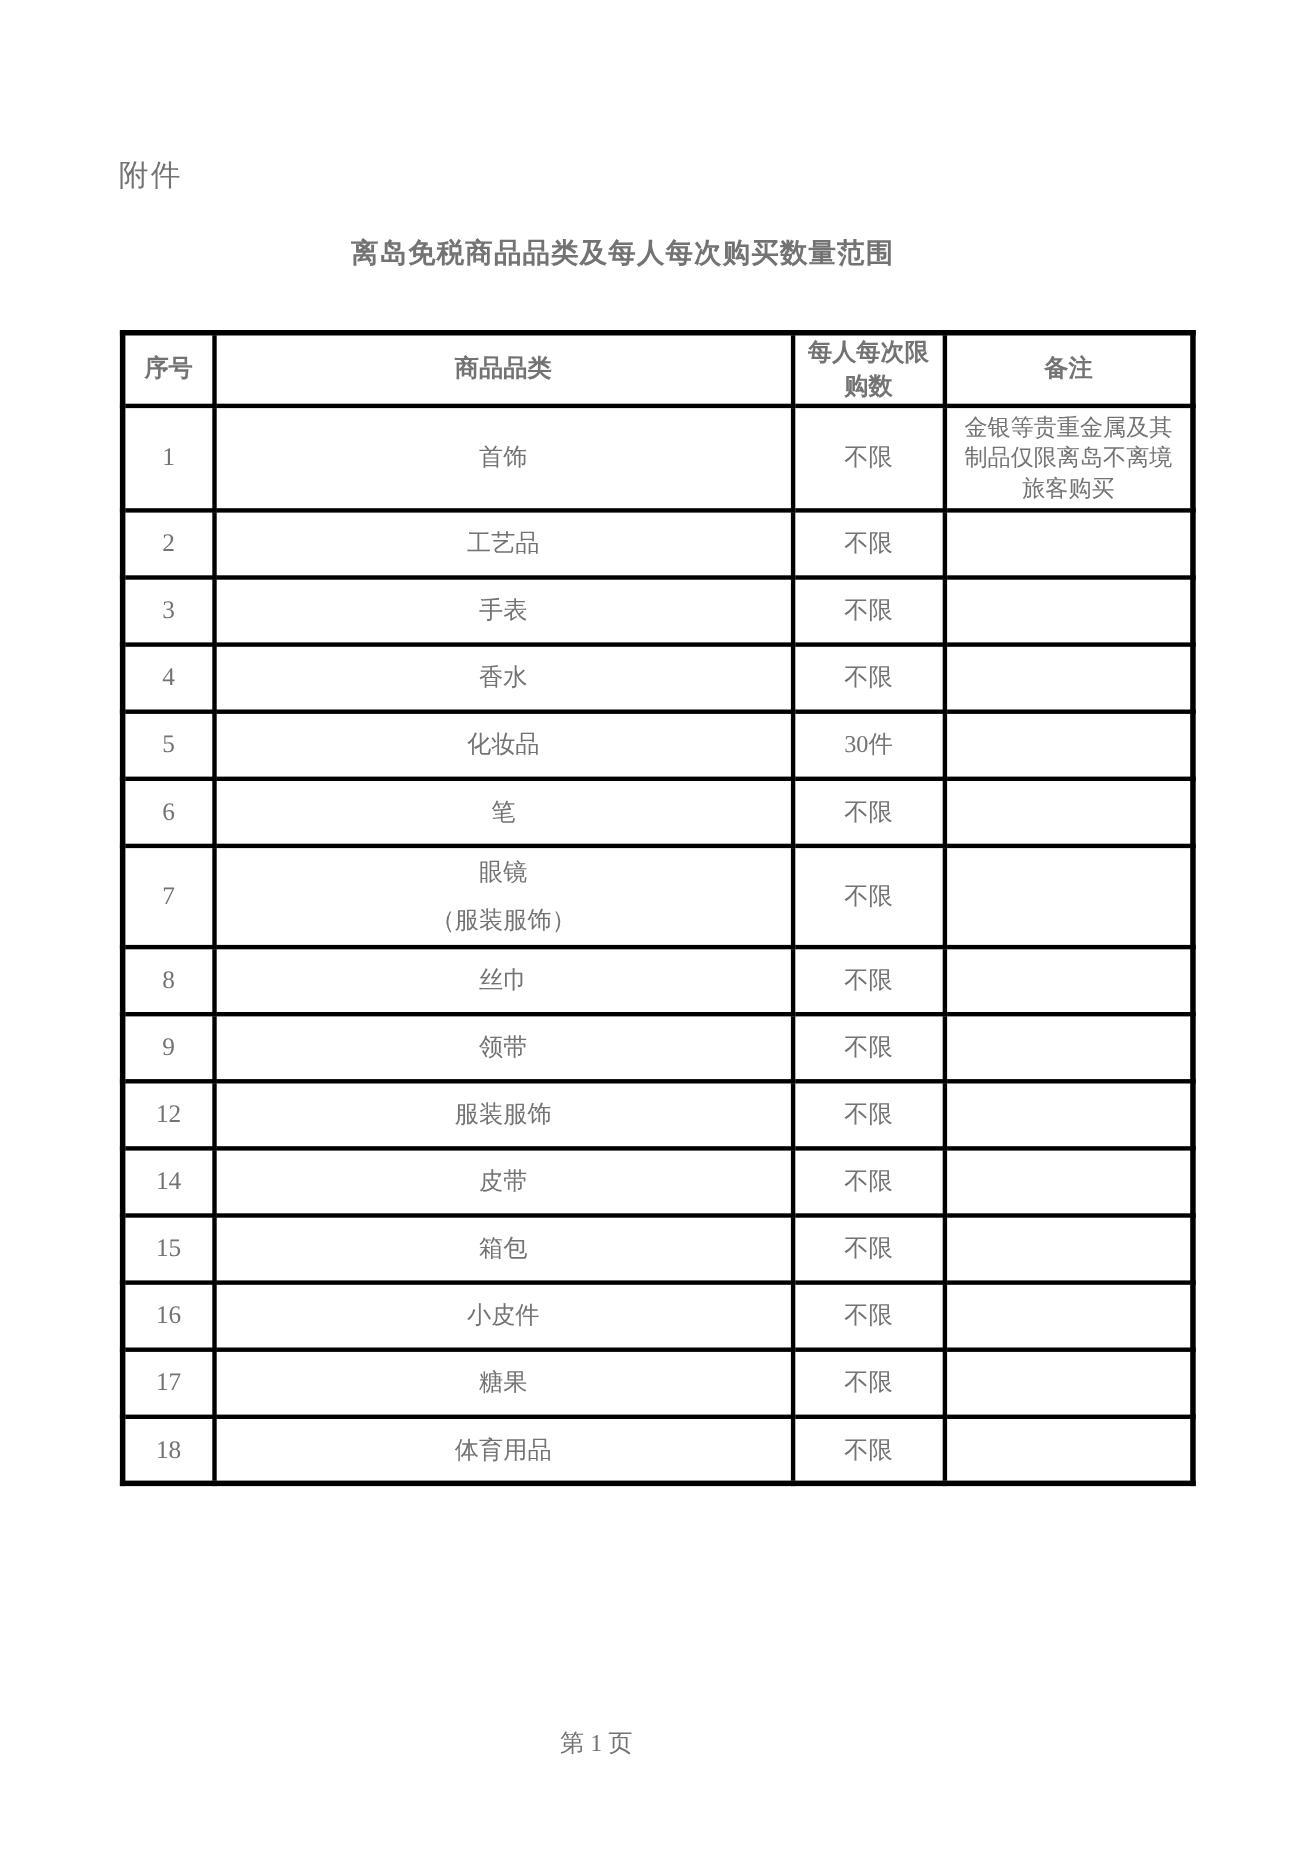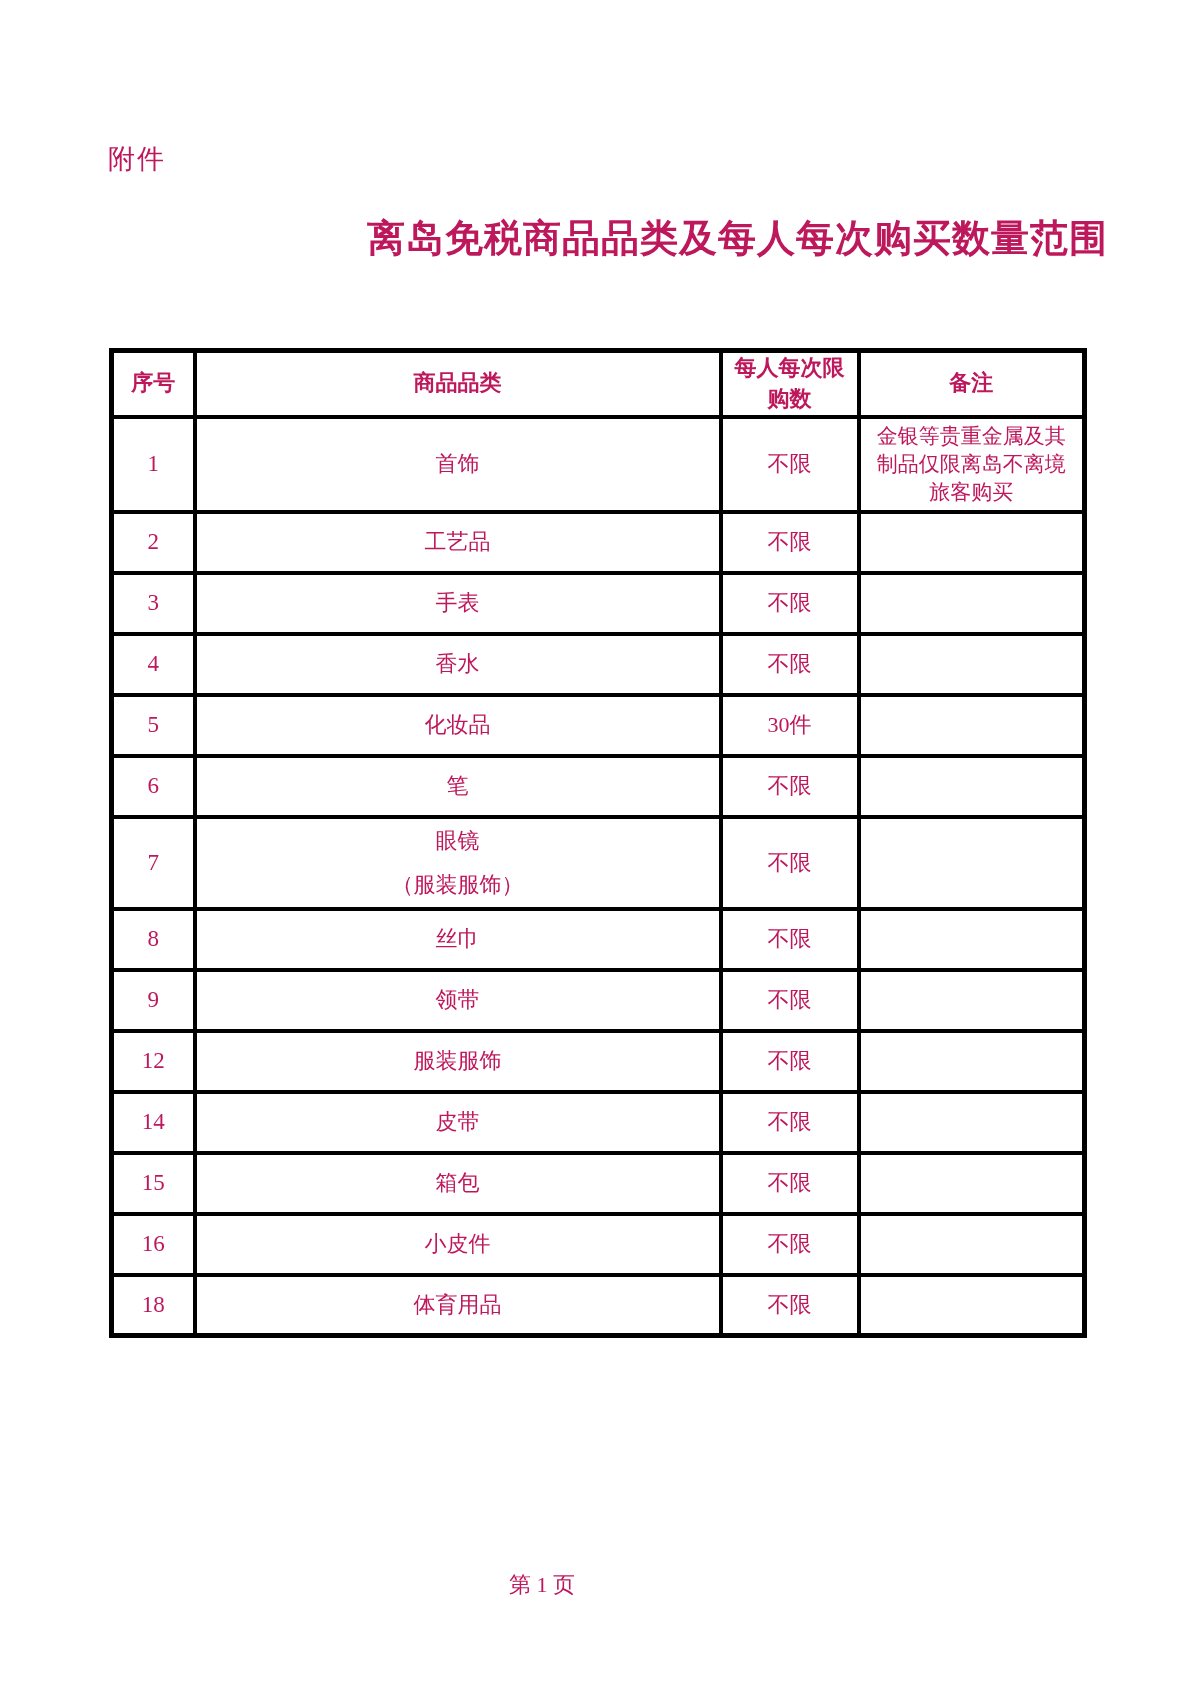--- a/index.html
+++ b/index.html
@@ -5,52 +5,51 @@
   html, body {
     margin: 0;
     padding: 0;
     background: #ffffff;
   }
   .page {
     position: relative;
     width: 1190px;
     height: 1684px;
     background: #ffffff;
-    color: #be185d;
+    color: #737373;
     font-family: "Liberation Serif", serif;
     overflow: hidden;
   }
   .attachment-label {
     position: absolute;
     left: 108px;
     top: 141px;
     font-size: 27px;
     letter-spacing: 2px;
   }
   .doc-title {
     position: absolute;
-    left: 0;
+    left: 12px;
     top: 213px;
     width: 1108px;
     margin: 0;
-    text-align: right;
+    text-align: center;
     font-family: "Liberation Sans", sans-serif;
     font-weight: bold;
-    font-size: 38px;
+    font-size: 25px;
     letter-spacing: 1px;
   }
   table.goods {
     position: absolute;
     left: 109px;
     top: 300px;
     width: 973px;
     border-collapse: collapse;
     table-layout: fixed;
     border: 5px solid #000;
-    margin-top: 48px;
   }
   .goods th, .goods td {
     border: 4px solid #000;
     text-align: center;
     vertical-align: middle;
     padding: 0 9px;
     overflow: hidden;
   }
   .goods thead tr { height: 63px; }
   .goods tbody tr { height: 61px; }
@@ -180,20 +179,26 @@
         <td class="cell-limit">不限</td>
         <td class="cell-remark"></td>
       </tr>
       <tr>
         <td class="cell-no">16</td>
         <td class="cell-category">小皮件</td>
         <td class="cell-limit">不限</td>
         <td class="cell-remark"></td>
       </tr>
       <tr>
+        <td class="cell-no">17</td>
+        <td class="cell-category">糖果</td>
+        <td class="cell-limit">不限</td>
+        <td class="cell-remark"></td>
+      </tr>
+      <tr>
         <td class="cell-no">18</td>
         <td class="cell-category">体育用品</td>
         <td class="cell-limit">不限</td>
         <td class="cell-remark"></td>
       </tr>
     </tbody>
   </table>
 
   <div class="page-footer">第 1 页</div>
 

